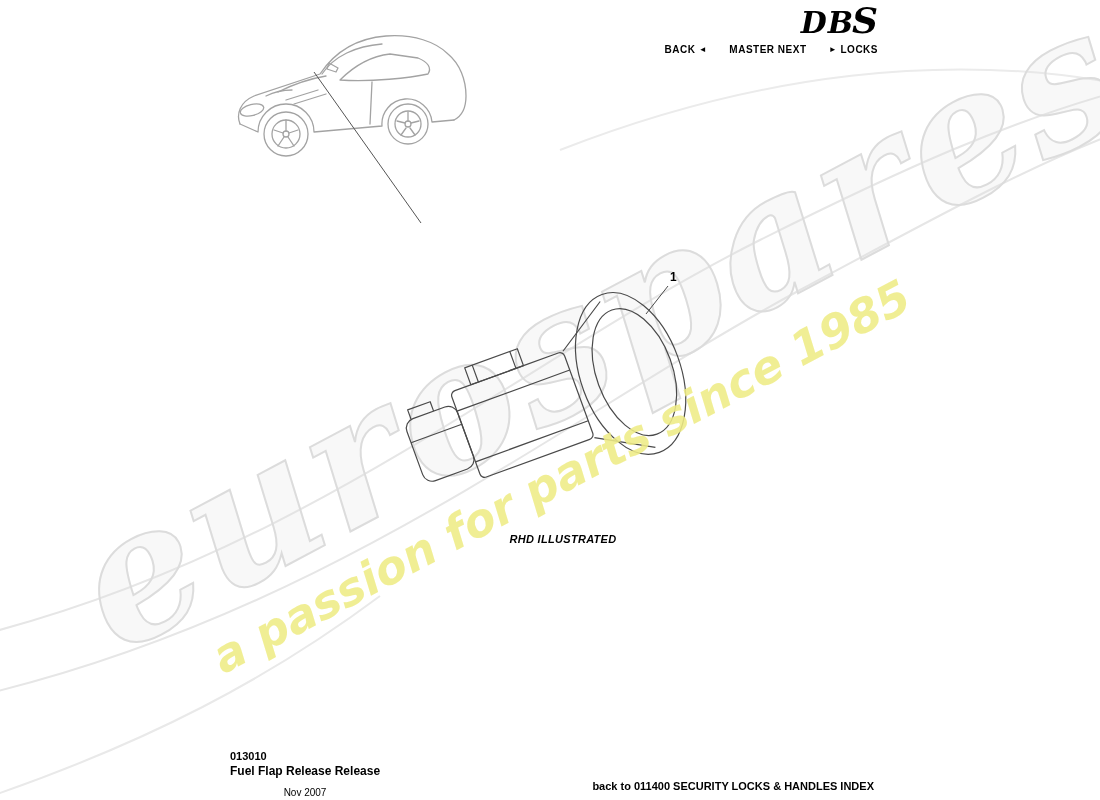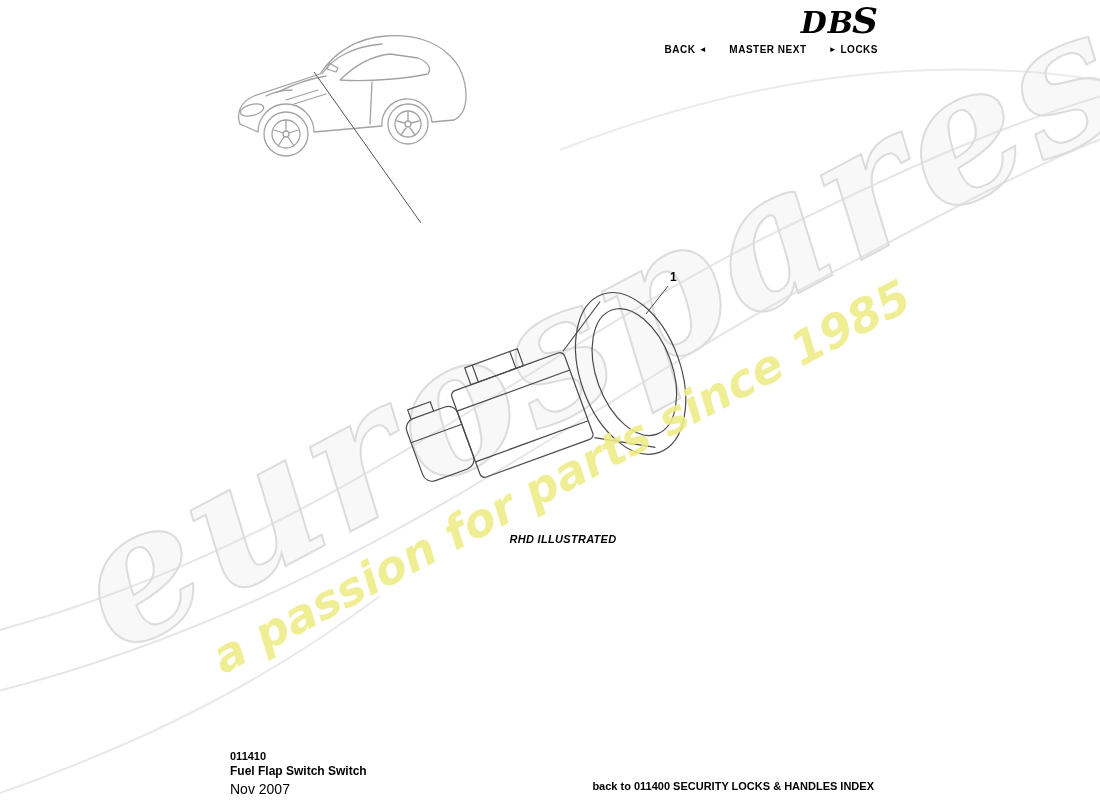--- a/index.html
+++ b/index.html
@@ -43,21 +43,21 @@
     position:absolute; left:670px; top:270px;
     font-size:12px; font-weight:bold;
   }
   .rhd-note {
     position:absolute; left:463px; top:533px; width:200px; text-align:center;
     font-size:11px; font-weight:bold; letter-spacing:0.3px;font-style:italic;
   }
   .footer-left { position:absolute; left:230px; top:750px; line-height:1.25; }
   .part-number { font-size:11px; font-weight:bold; }
   .part-name   { font-size:12px; font-weight:bold; }
-  .rev-date    { font-size:14px; margin-top:2px; }
+  .rev-date    { font-size:10px; margin-top:8px;text-align:center; }
   .footer-right {
     position:absolute; right:226px; bottom:8px;
     font-size:11px; font-weight:bold; cursor:pointer;
   }
   svg { display:block; }
 </style>
 </head>
 <body>
 
 <div class="page">
@@ -144,22 +144,22 @@
       </g>
 
       <line x1="270" y1="14" x2="248" y2="42" stroke="#4a4a4a" stroke-width="1"></line>
     </svg>
 
     <div class="callout">1</div>
 
     <div class="rhd-note">RHD ILLUSTRATED</div>
 
     <div class="footer-left">
-      <div class="part-number">011410</div>
-      <div class="part-name">Fuel Flap Switch Switch</div>
+      <div class="part-number">013010</div>
+      <div class="part-name">Fuel Flap Release Release</div>
       <div class="rev-date">Nov 2007</div>
     </div>
 
     <div class="footer-right">back to 011400 SECURITY LOCKS &amp; HANDLES INDEX</div>
 
   </div>
 
   <div class="wm-tagline" style="color: rgb(239, 236, 134);">a passion for parts since 1985</div>
 
 </div>

